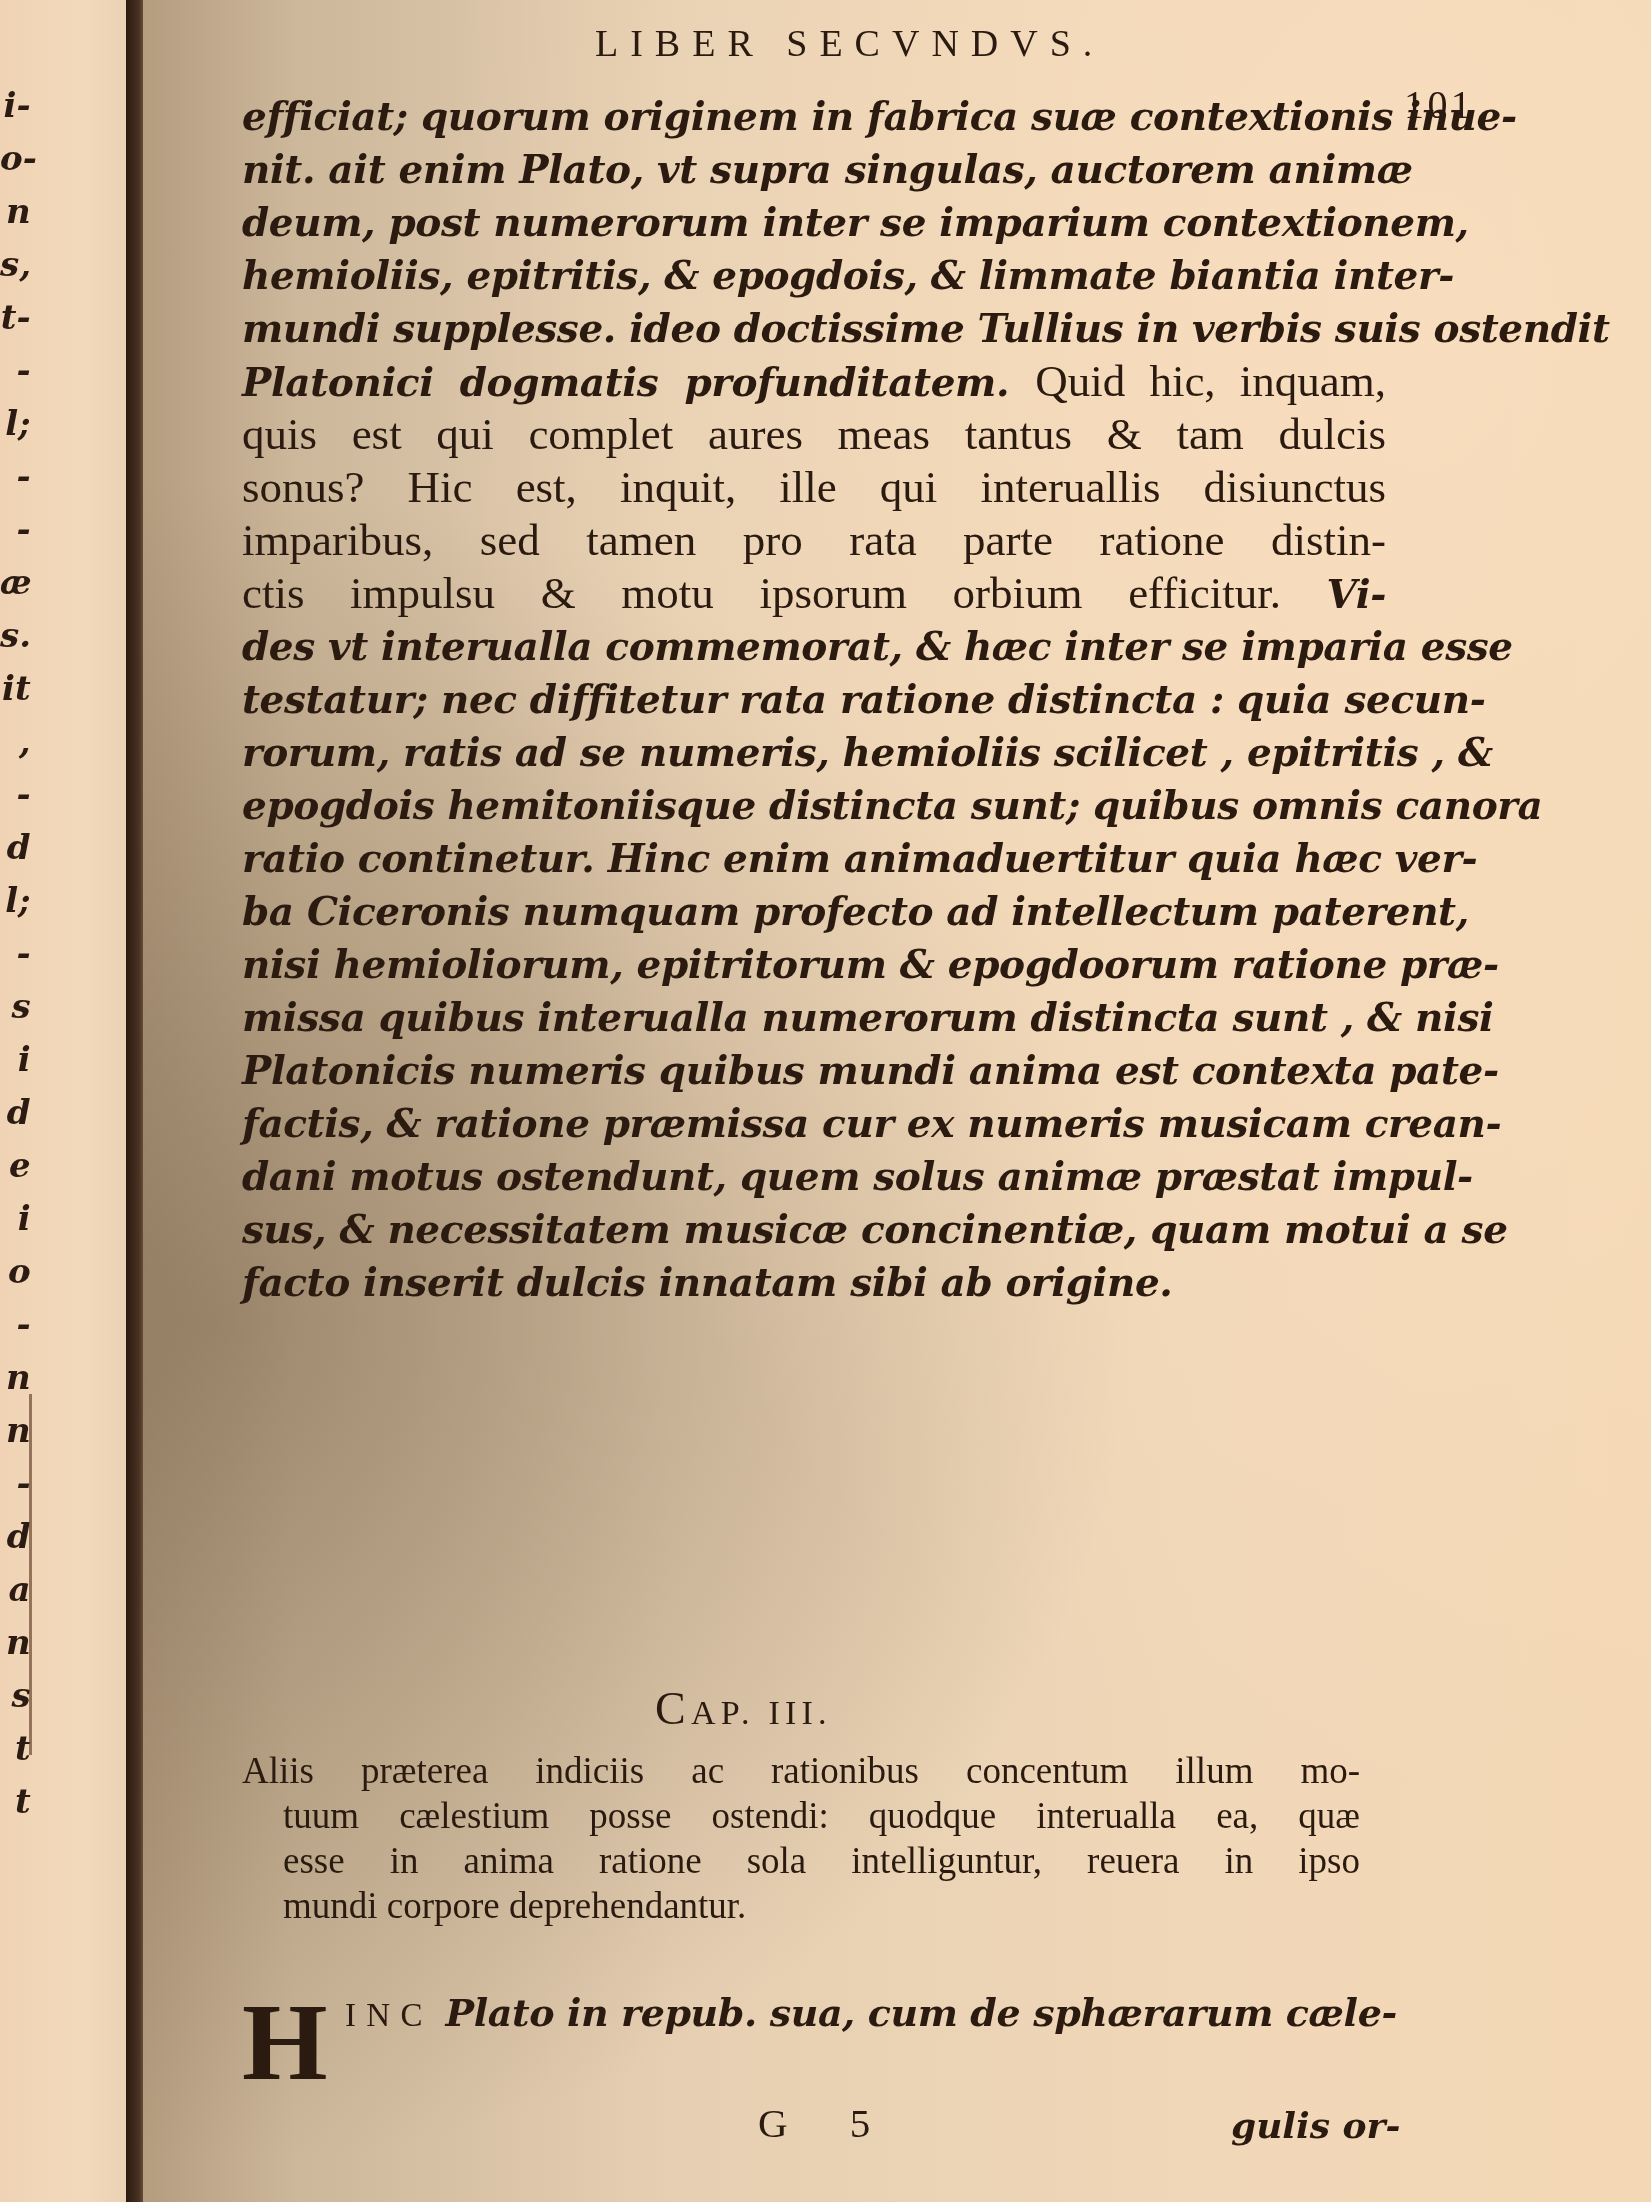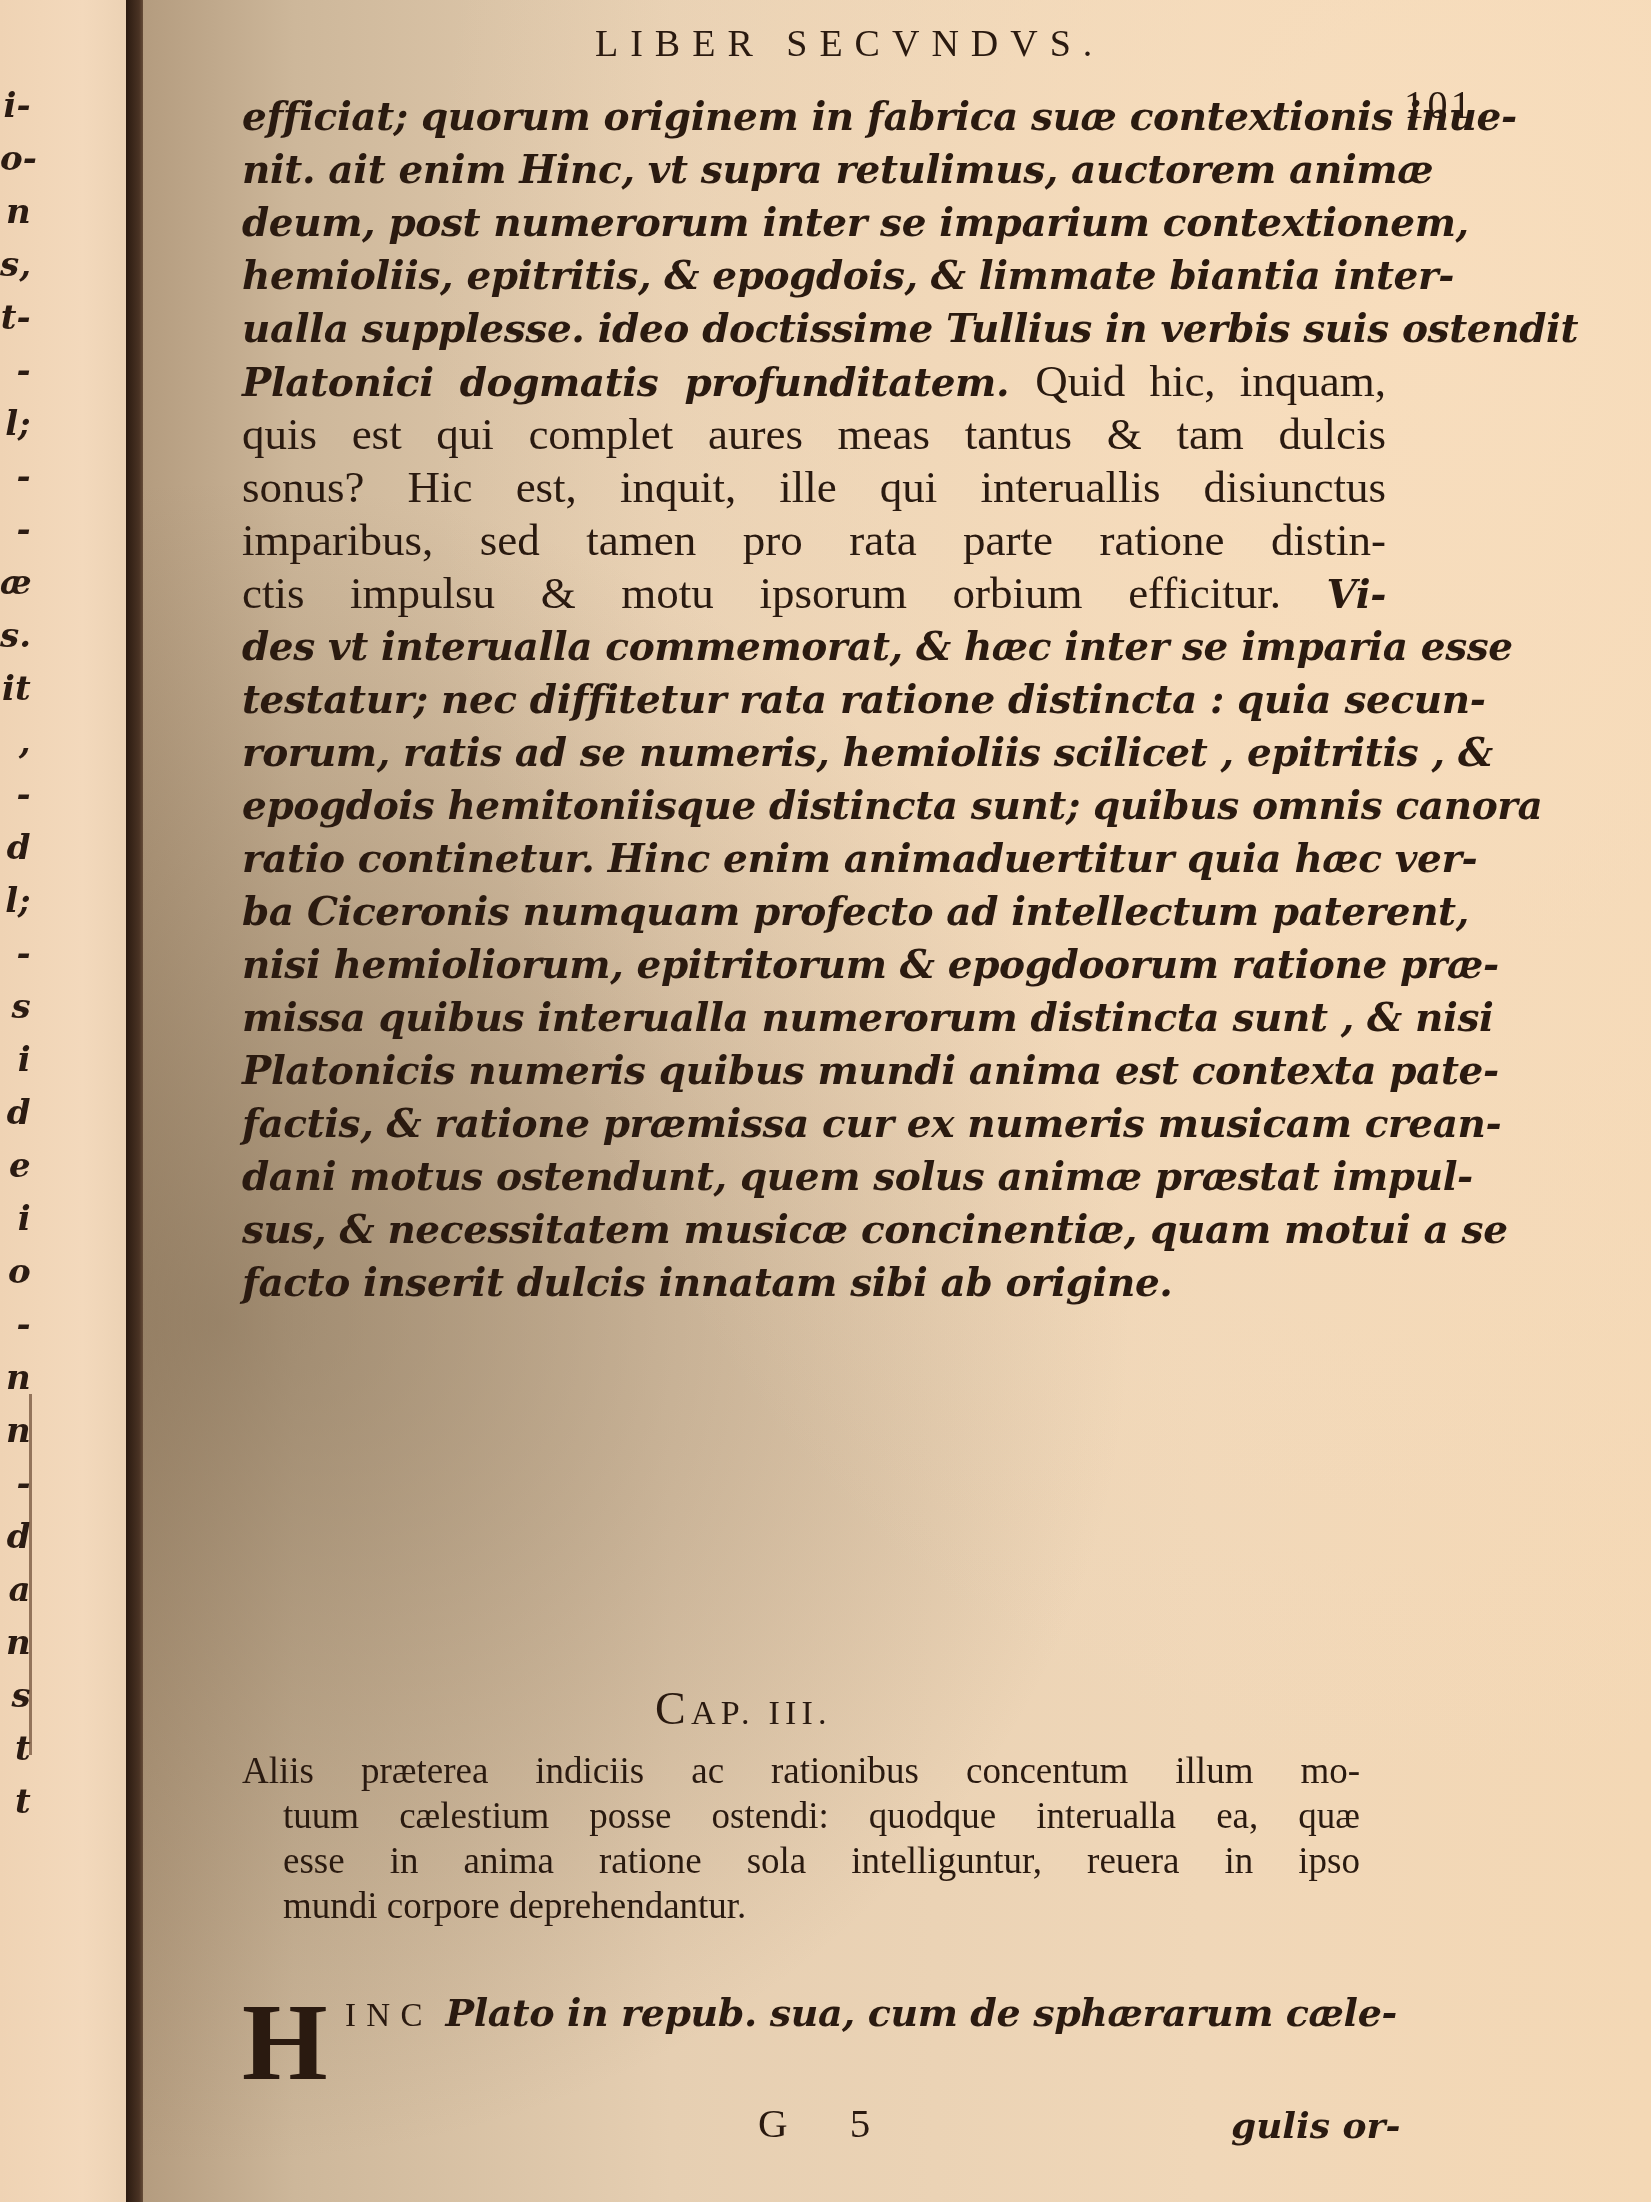--- a/index.html
+++ b/index.html
@@ -140,24 +140,24 @@
 <div class="right-page">
   <div class="content">
 
     <div class="running-head">
       <span class="running-title">LIBER SECVNDVS.</span>
       <span class="folio">101</span>
     </div>
 
     <div class="body-text">
       <span class="line it"><span>efficiat; quorum originem in fabrica suæ contextionis inue-</span></span>
-      <span class="line it"><span>nit. ait enim Hinc, vt supra retulimus, auctorem animæ</span></span>
+      <span class="line it"><span>nit. ait enim Plato, vt supra singulas, auctorem animæ</span></span>
       <span class="line it"><span>deum, post numerorum inter se imparium contextionem,</span></span>
       <span class="line it"><span>hemioliis, epitritis, &amp; epogdois, &amp; limmate biantia inter-</span></span>
-      <span class="line it"><span>ualla supplesse. ideo doctissime Tullius in verbis suis ostendit</span></span>
+      <span class="line it"><span>mundi supplesse. ideo doctissime Tullius in verbis suis ostendit</span></span>
       <span class="line"><span class="it">Platonici dogmatis profunditatem. </span><span class="rm">Quid hic, inquam,</span></span>
       <span class="line rm"><span>quis est qui complet aures meas tantus &amp; tam dulcis</span></span>
       <span class="line rm"><span>sonus? Hic est, inquit, ille qui interuallis disiunctus</span></span>
       <span class="line rm"><span>imparibus, sed tamen pro rata parte ratione distin-</span></span>
       <span class="line"><span class="rm">ctis impulsu &amp; motu ipsorum orbium efficitur. </span><span class="it">Vi-</span></span>
       <span class="line it"><span>des vt interualla commemorat, &amp; hæc inter se imparia esse</span></span>
       <span class="line it"><span>testatur; nec diffitetur rata ratione distincta : quia secun-</span></span>
       <span class="line it"><span>rorum, ratis ad se numeris, hemioliis scilicet , epitritis , &amp;</span></span>
       <span class="line it"><span>epogdois hemitoniisque distincta sunt; quibus omnis canora</span></span>
       <span class="line it"><span>ratio continetur. Hinc enim animaduertitur quia hæc ver-</span></span>

